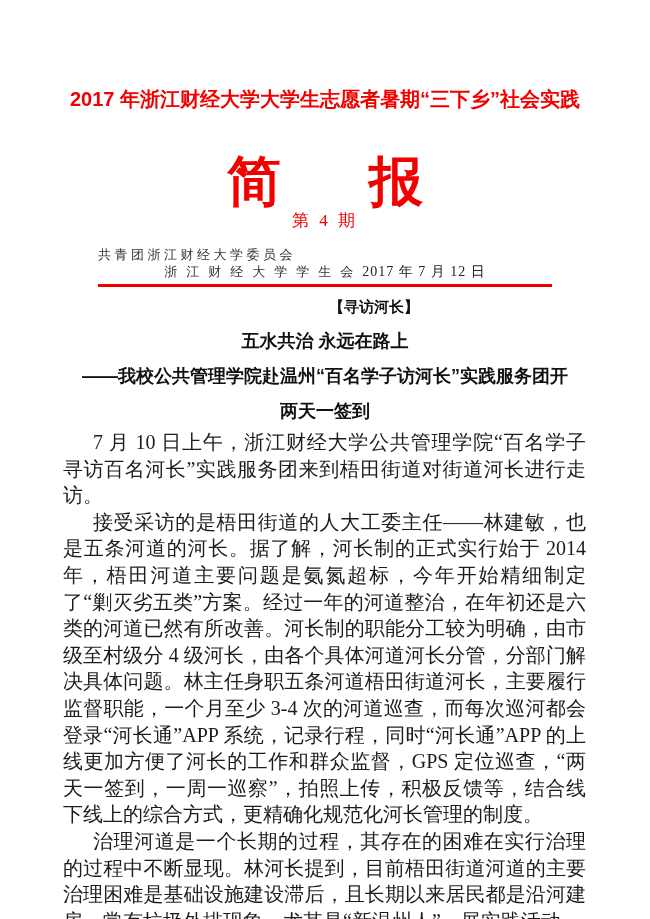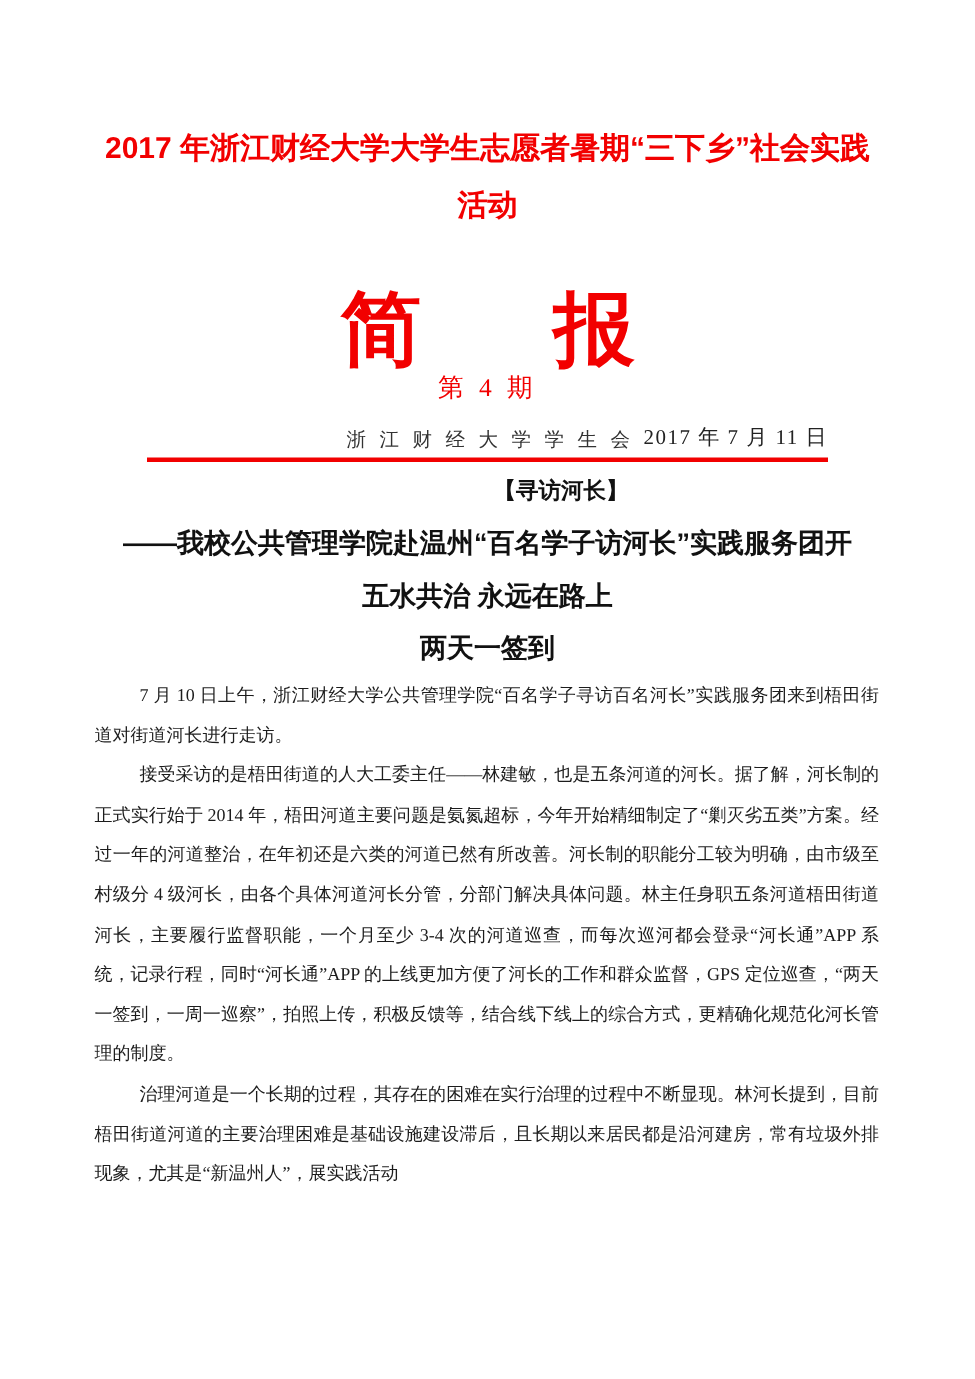--- a/index.html
+++ b/index.html
@@ -47,21 +47,21 @@
     border-bottom: 3px solid #f20000;
   }
   .org-line-1 {
     font-size: 13px;
     line-height: 17px;
     letter-spacing: 3.5px;
     color: #333333;
   }
   .masthead-row {
     display: flex;
-    justify-content: flex-end;
+    justify-content: center;
     align-items: flex-end;
     line-height: 18px;
   }
   .org-line-2 {
     font-size: 13px;
     letter-spacing: 9px;
     color: #333333;
     white-space: nowrap;
   }
   .issue-date {
@@ -89,55 +89,55 @@
     display: block;
     font-size: 18px;
     line-height: 35px;
   }
   .article-body {
     margin: 0 64px 0 63px;
   }
   .article-body p {
     margin: 0;
     text-indent: 30px;
-    font-size: 12px;
+    font-size: 20px;
     line-height: 26.6px;
     text-align: justify;
     color: #1c1c1c;
   }
 </style>
 </head>
 <body>
 
 <div class="page">
 
   <div class="doc-title">
     <span class="line">2017 年浙江财经大学大学生志愿者暑期“三下乡”社会实践</span>
-    <span class="line">活动</span>
   </div>
 
   <div class="bulletin-title">
     <span>简</span>
     <span>报</span>
   </div>
 
   <div class="issue-number">第 4 期</div>
 
   <div class="masthead">
+    <div class="org-line-1">共青团浙江财经大学委员会</div>
     <div class="masthead-row">
       <span class="org-line-2">浙江财经大学学生会</span>
-      <span class="issue-date">2017 年 7 月 11 日</span>
+      <span class="issue-date">2017 年 7 月 12 日</span>
     </div>
   </div>
 
   <div class="section-tag">【寻访河长】</div>
 
   <div class="headline">
+    <span class="hline">五水共治 永远在路上</span>
     <span class="hline">——我校公共管理学院赴温州“百名学子访河长”实践服务团开</span>
-    <span class="hline">五水共治 永远在路上</span>
     <span class="hline">两天一签到</span>
   </div>
 
   <div class="article-body">
     <p>7 月 10 日上午，浙江财经大学公共管理学院“百名学子寻访百名河长”实践服务团来到梧田街道对街道河长进行走访。</p>
     <p>接受采访的是梧田街道的人大工委主任——林建敏，也是五条河道的河长。据了解，河长制的正式实行始于 2014 年，梧田河道主要问题是氨氮超标，今年开始精细制定了“剿灭劣五类”方案。经过一年的河道整治，在年初还是六类的河道已然有所改善。河长制的职能分工较为明确，由市级至村级分 4 级河长，由各个具体河道河长分管，分部门解决具体问题。林主任身职五条河道梧田街道河长，主要履行监督职能，一个月至少 3-4 次的河道巡查，而每次巡河都会登录“河长通”APP 系统，记录行程，同时“河长通”APP 的上线更加方便了河长的工作和群众监督，GPS 定位巡查，“两天一签到，一周一巡察”，拍照上传，积极反馈等，结合线下线上的综合方式，更精确化规范化河长管理的制度。</p>
     <p>治理河道是一个长期的过程，其存在的困难在实行治理的过程中不断显现。林河长提到，目前梧田街道河道的主要治理困难是基础设施建设滞后，且长期以来居民都是沿河建房，常有垃圾外排现象，尤其是“新温州人”，展实践活动</p>
   </div>
 
 </div>

